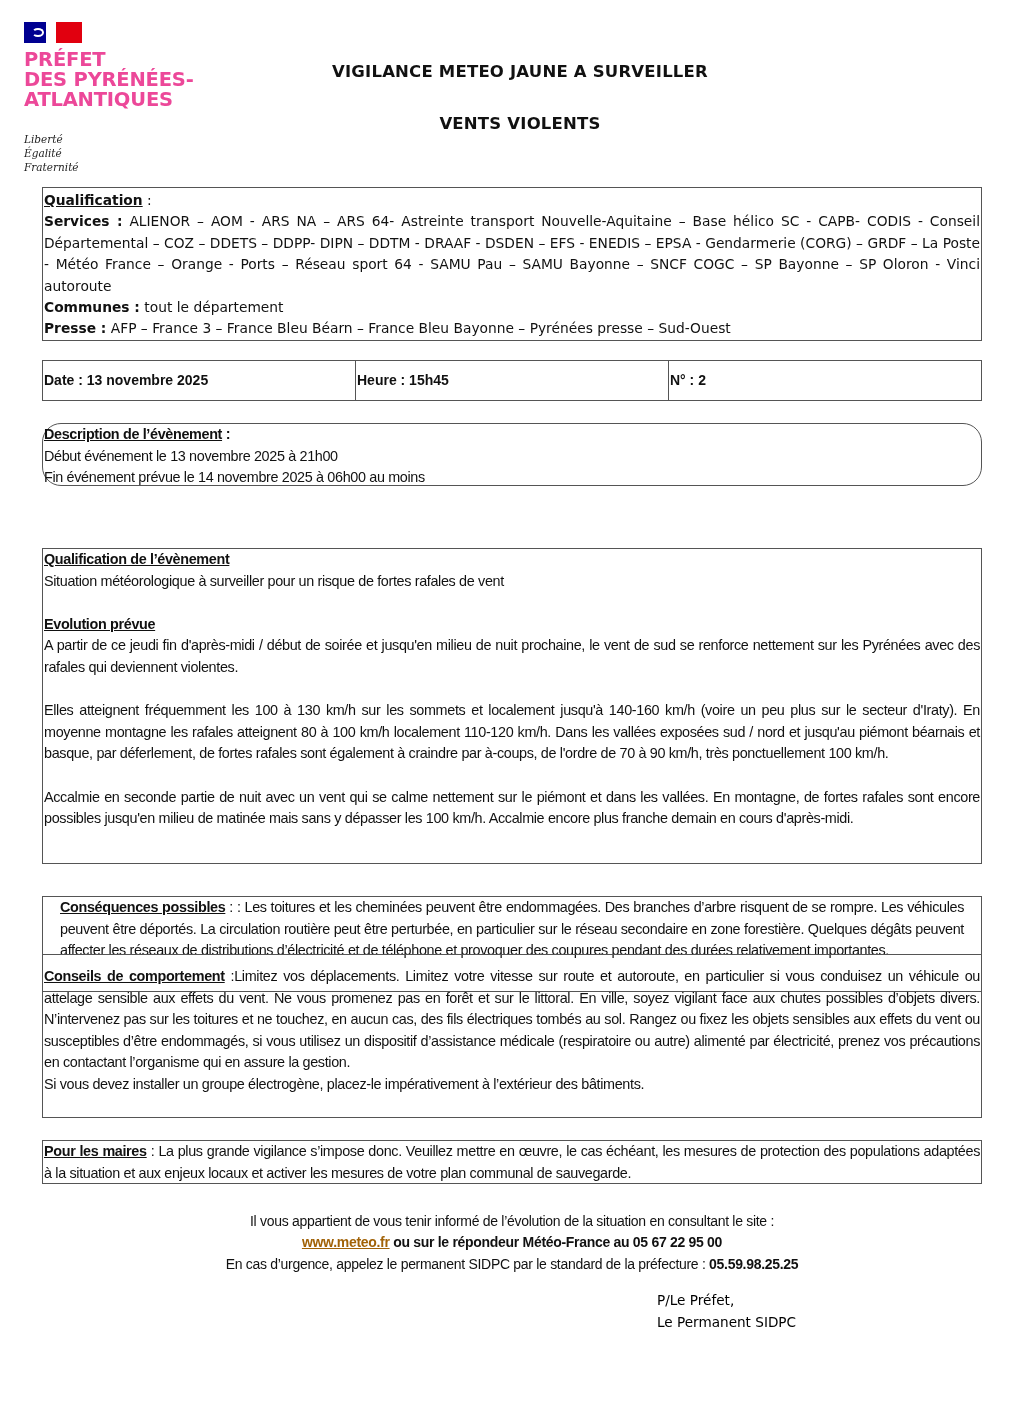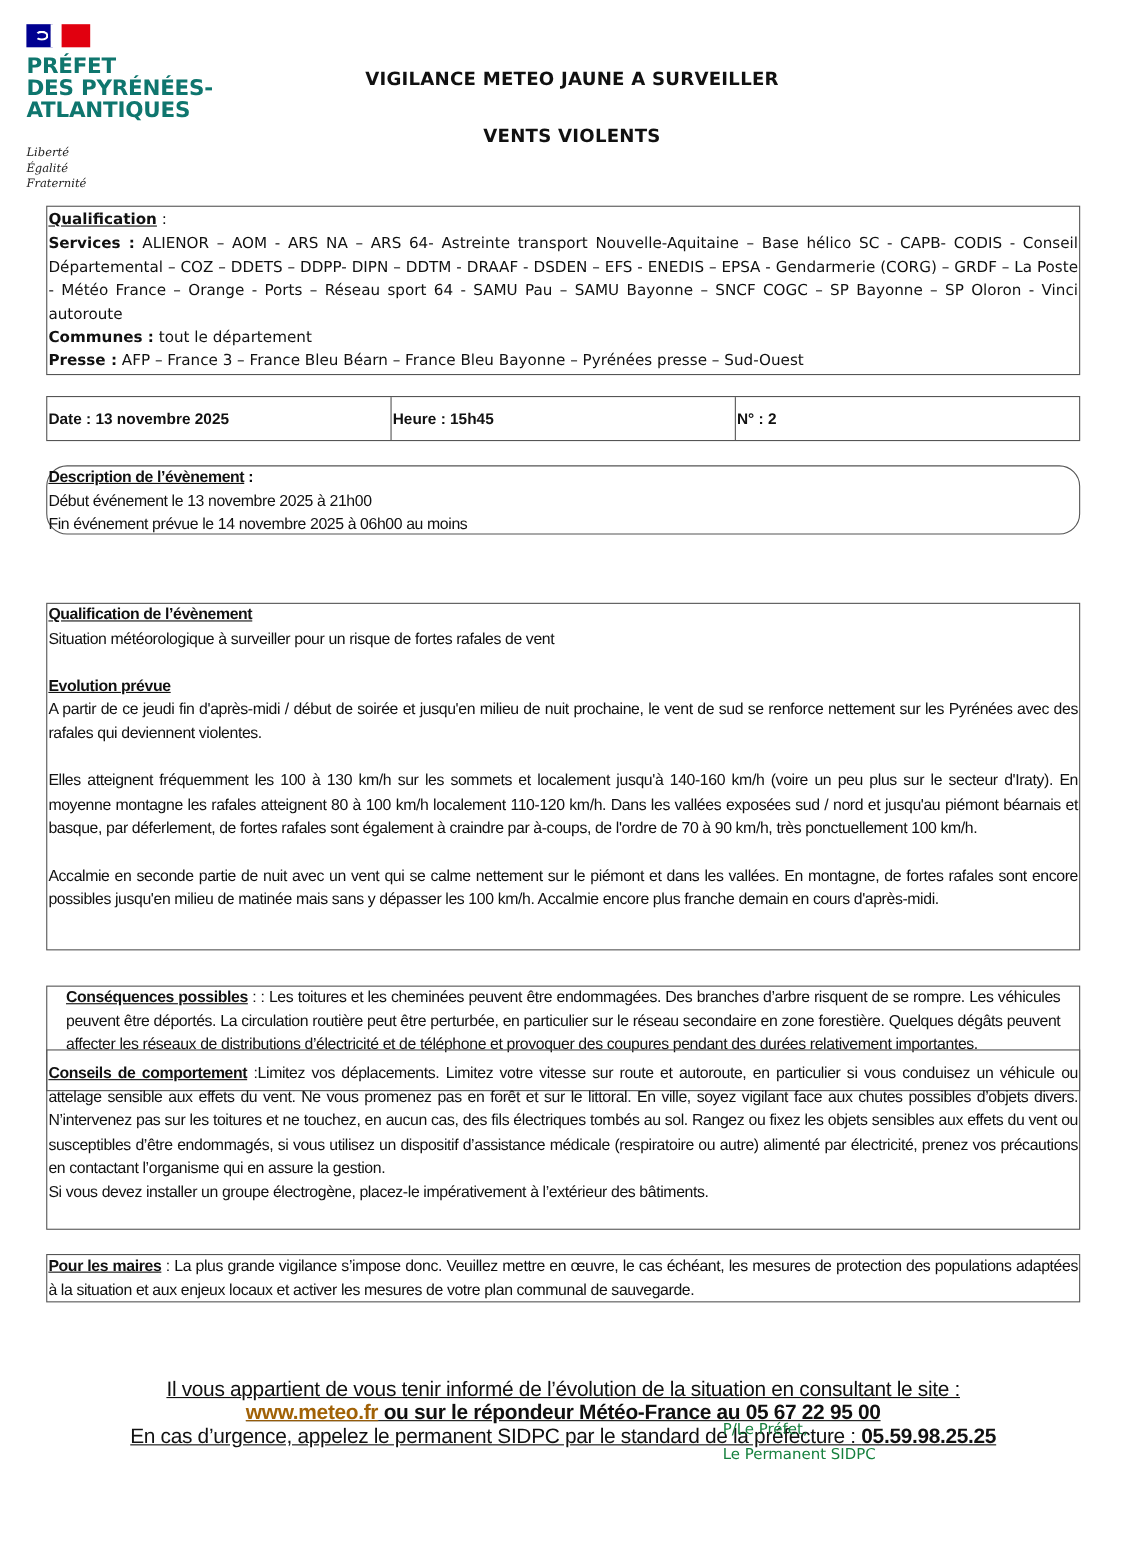--- a/index.html
+++ b/index.html
@@ -6,21 +6,21 @@
     html, body { width: 1024px; height: 1424px; background: #ffffff; }
     body { position: relative; font-family: "Liberation Sans", sans-serif; color: #111111; overflow: hidden; }
 
     
     .logo { position: absolute; left: 24px; top: 22px; width: 200px; }
     .marianne { position: relative; width: 60px; height: 22px; margin-bottom: 6px; }
     .marianne .blue { position: absolute; left: 0; top: 0; width: 24px; height: 21px; background: #000091; }
     .marianne .red { position: absolute; left: 32px; top: 0; width: 26px; height: 21px; background: #e1000f; }
     .marianne .face { position: absolute; left: 22px; top: 0; width: 12px; height: 21px; background: #ffffff; border-radius: 0 6px 6px 0; }
     .marianne .swirl { position: absolute; left: 8px; top: 6px; width: 12px; height: 9px; border: 2px solid #ffffff; border-radius: 50%; border-left-color: transparent; }
-    .prefet-name { font-family: "DejaVu Sans", sans-serif; font-weight: bold; font-size: 19.5px; line-height: 20px; letter-spacing: -0.2px; color: #0f766e; }
+    .prefet-name { font-family: "DejaVu Sans", sans-serif; font-weight: bold; font-size: 19.5px; line-height: 20px; letter-spacing: -0.2px; color: #ec4899; }
     .devise { margin-top: 22px; font-family: "DejaVu Serif", serif; font-style: italic; font-size: 10.5px; line-height: 14px; color: #222; }
 
     .title-main { position: absolute; left: 280px; top: 62px; width: 480px; text-align: center; font-family: "DejaVu Sans", sans-serif; font-weight: bold; font-size: 16.5px; letter-spacing: 0.2px; }
     .title-sub { position: absolute; left: 280px; top: 114px; width: 480px; text-align: center; font-family: "DejaVu Sans", sans-serif; font-weight: bold; font-size: 16.5px; letter-spacing: 0.2px; }
 
     
     .box { position: absolute; left: 42px; width: 940px; border: 1px solid #555; }
     .dest { top: 187px; height: 154px; padding: 2px 1px; font-family: "DejaVu Sans", sans-serif; font-size: 13.8px; line-height: 21.4px; }
     .dest .just { text-align: justify; text-align-last: left; }
     .u { text-decoration: underline; }
@@ -33,24 +33,24 @@
     .narrow { font-family: "Liberation Sans", sans-serif; font-size: 14.4px; line-height: 21.6px; letter-spacing: -0.35px; }
     .desc { top: 423px; height: 63px; padding: 0 1px; border-radius: 19px; }
     .qual { top: 508px; height: 316px; padding: 0 1px; text-align: justify; margin-top: 40px; }
     .qual p { margin: 0; }
     .qual .gap { height: 21.6px; }
     .cons { top: 896px; height: 96px; padding: 0 17px; text-align: justify; }
     .cons .just, .conseils .just, .maires .just { text-align: justify; }
     .conseils { top: 954px; height: 164px; padding: 11px 1px; text-align: justify; }
     .maires { top: 1140px; height: 44px; padding: 0 1px; text-align: justify; }
 
-    .footer { position: absolute; left: 100px; top: 1253px; width: 824px; text-align: center; font-family: "Liberation Sans", sans-serif; font-size: 19px; line-height: 21.4px; letter-spacing: -0.3px; text-decoration: underline; }
+    .footer { position: absolute; left: 100px; top: 1211px; width: 824px; text-align: center; font-family: "Liberation Sans", sans-serif; font-size: 14px; line-height: 21.4px; letter-spacing: -0.3px; }
     .footer a { color: #a16207; text-decoration: underline; font-weight: bold; }
 
-    .sign { position: absolute; left: 657px; top: 1289px; font-family: "DejaVu Sans", sans-serif; font-size: 13.6px; line-height: 22px; color: #15803d; }
+    .sign { position: absolute; left: 657px; top: 1289px; font-family: "DejaVu Sans", sans-serif; font-size: 13.6px; line-height: 22px; color: #000000; }
   </style>
 </head>
 <body>
 
 <div class="logo">
   <div class="marianne">
     <div class="blue"></div>
       <div class="swirl"></div>
       <div class="face"></div>
       <div class="red"></div>

